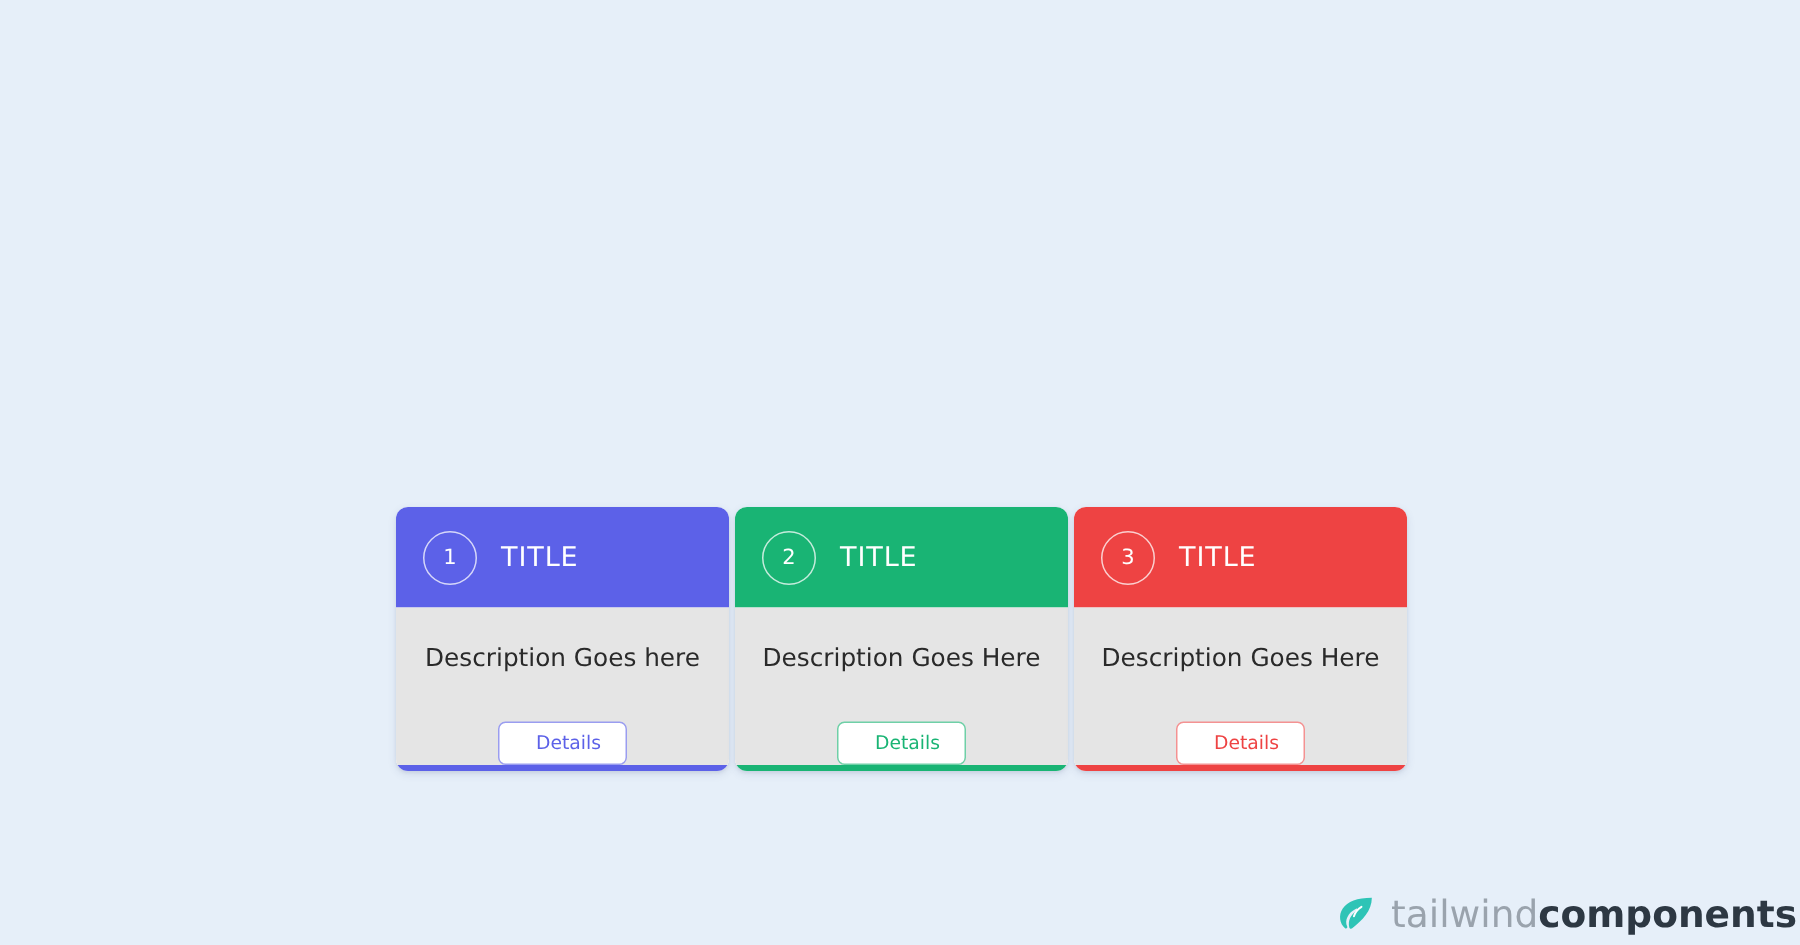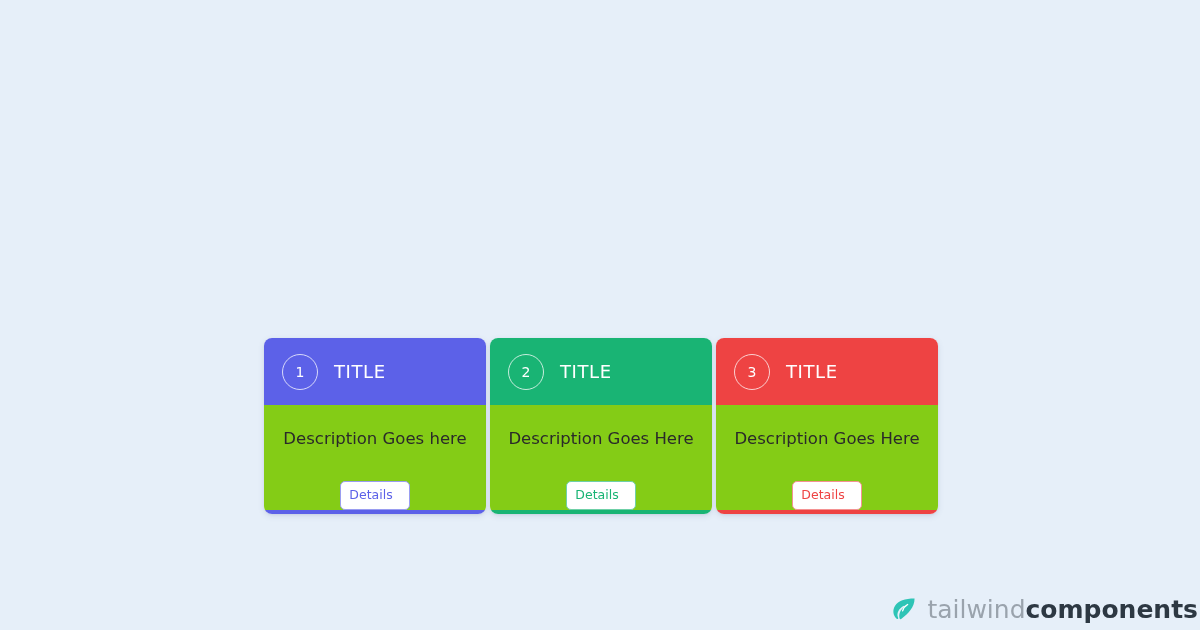--- a/index.html
+++ b/index.html
@@ -73,21 +73,21 @@
     margin-left: 16px;
     color: #ffffff;
     font-size: 18px;
     letter-spacing: 0.6px;
     font-weight: 400;
     white-space: nowrap;
   }
 
   .card-body {
     flex: 1 1 auto;
-    background: #84cc16;
+    background: #e5e5e5;
     display: flex;
     flex-direction: column;
     align-items: center;
     padding-top: 24px;
     box-sizing: border-box;
   }
 
   .card-desc {
     font-size: 16.5px;
     color: #2a2a2a;
@@ -95,21 +95,21 @@
     line-height: 1.2;
     white-space: nowrap;
   }
 
   .details-btn {
     margin-top: 32px;
     background: #ffffff;
     border-style: solid;
     border-width: 1px;
     border-radius: 5px;
-    padding: 7px 16px 8px 8px;
+    padding: 7px 16px 8px 24px;
     font-size: 12.5px;
     font-family: "DejaVu Sans", "Liberation Sans", sans-serif;
     cursor: pointer;
     line-height: 1;
   }
 
   .card-accent {
     height: 4px;
     width: 100%;
     border-bottom-left-radius: 8px;

